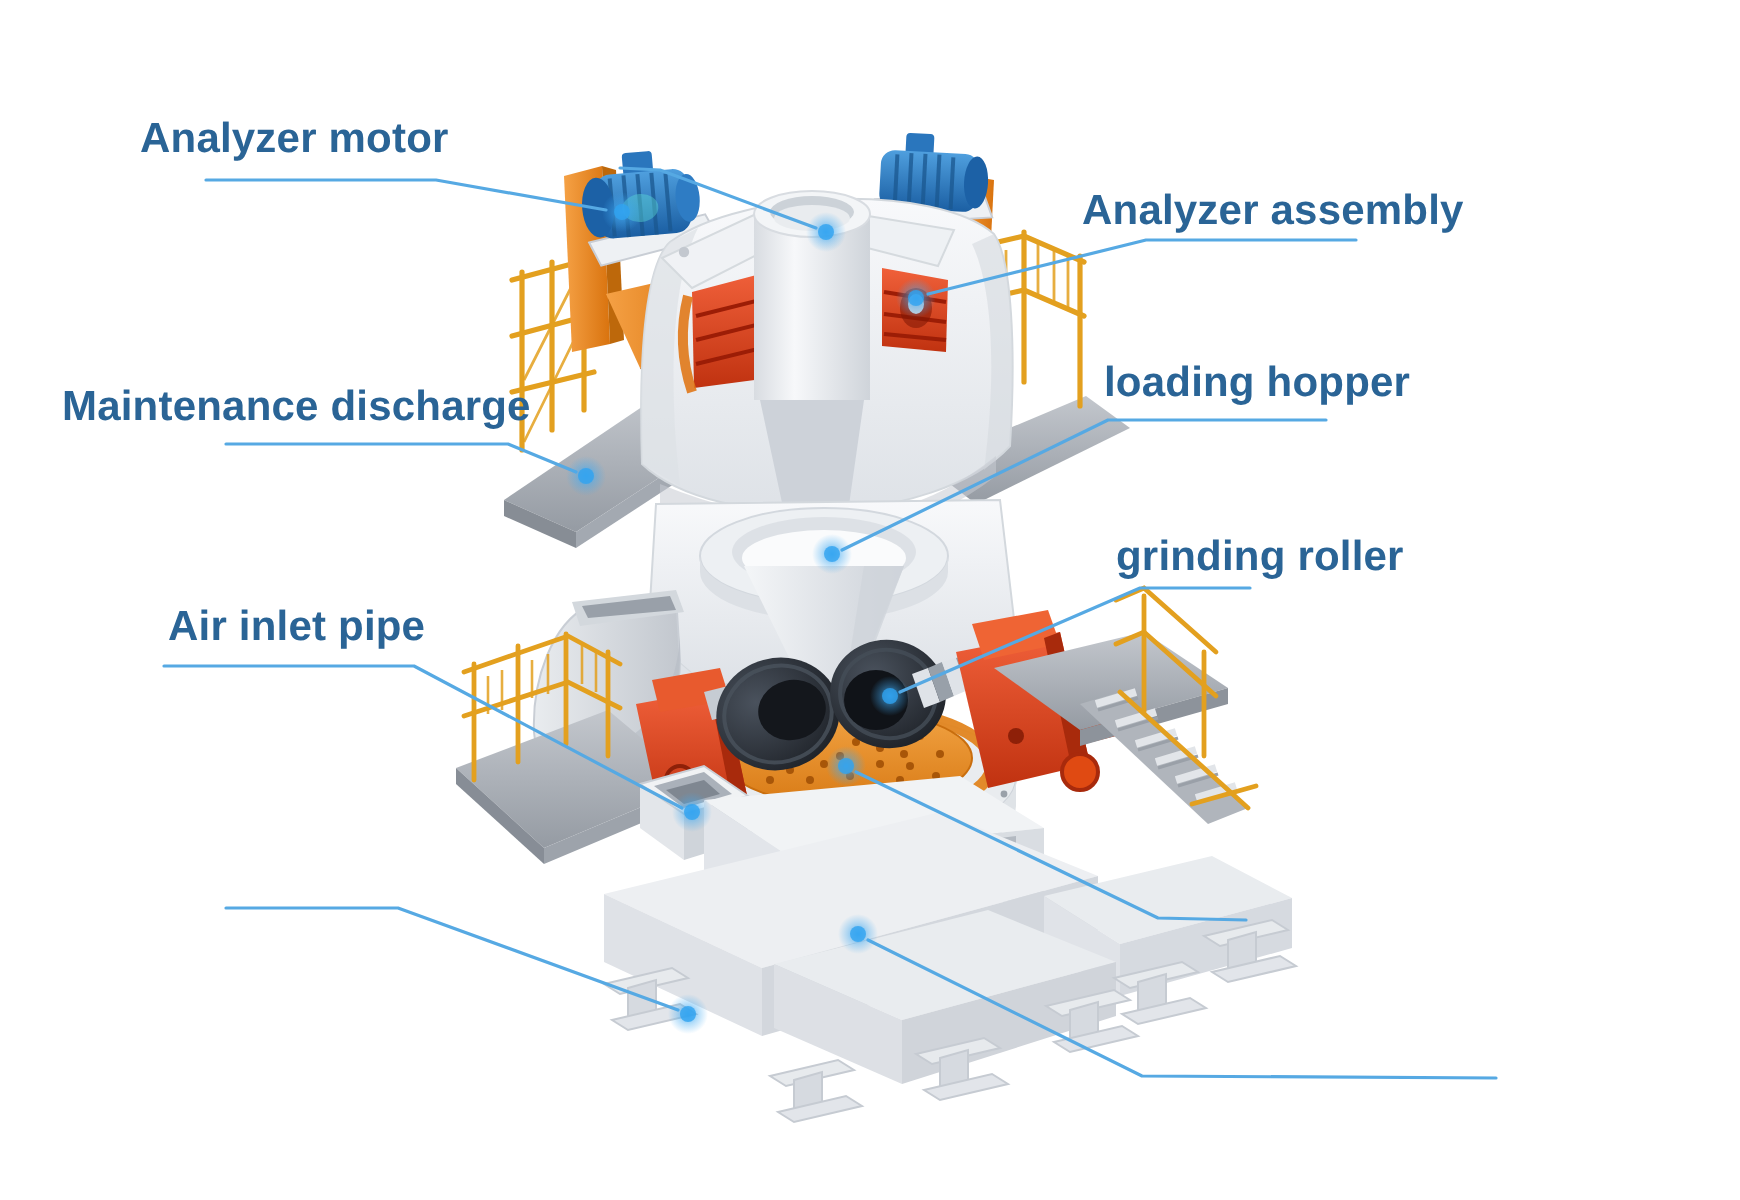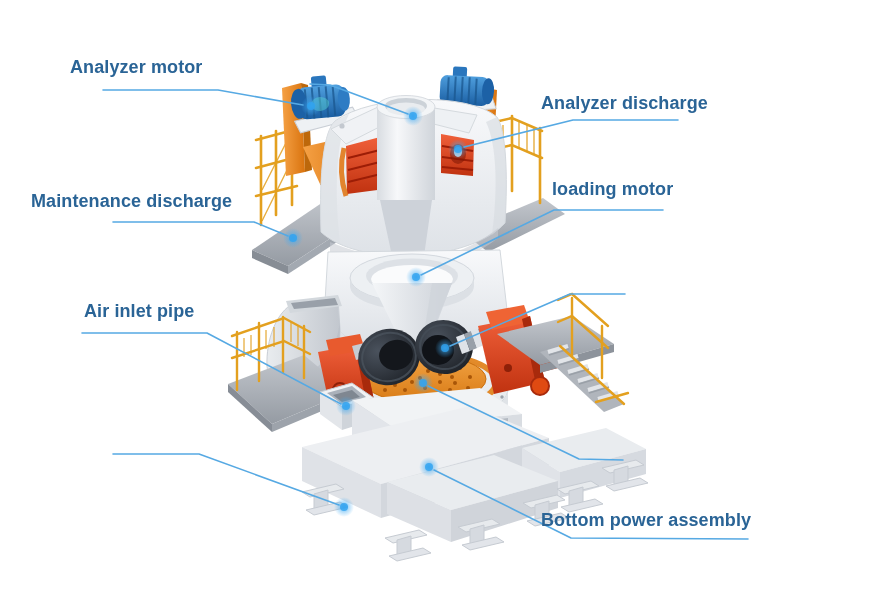--- a/index.html
+++ b/index.html
@@ -1,19 +1,19 @@
 <!DOCTYPE html>
 <html style="--label-text: #2a6496; --leader-line: #56a9e3; --leader-dot: #2fa3f0; --railing-yellow: #e3a01f; --machine-orange: #e8831f; --machine-red: #d9411c; --motor-blue: #2472bd; --millstone-orange: #e88a28; --housing-white: #eef0f3; --platform-gray: #a9afb7;"><head>
 <meta charset="utf-8">
 <style>
   html,body{margin:0;padding:0;background:#ffffff;}
   .stage{position:relative;width:870px;height:600px;background:#ffffff;overflow:hidden;
          font-family:"Liberation Sans",sans-serif;}
   .stage svg.scene{position:absolute;left:0;top:0;}
-  .lbl{position:absolute;color:var(--label-text,#2a6496);font-size:18px;font-weight:700;
+  .lbl{position:absolute;color:var(--label-text,#2a6496);font-size:21px;font-weight:700;
        letter-spacing:.1px;white-space:nowrap;line-height:1.1;}
   .leader{fill:none;stroke:var(--leader-line,#56a9e3);stroke-width:1.6;
           stroke-linecap:round;stroke-linejoin:round;}
   .dot-core{fill:var(--leader-dot,#2fa3f0);opacity:.8;}
   .rail{stroke:var(--railing-yellow,#e3a01f);fill:none;stroke-linecap:round;}
   .railtick{stroke:var(--railing-yellow,#e3a01f);opacity:.85;}
 </style>
 </head>
 <body>
 
@@ -443,19 +443,19 @@
         </g>
     <g>
           <polyline class="leader" points="748,539 571,538 434,470"></polyline>
           <circle class="dot-halo" cx="429" cy="467" r="10" fill="url(#dotGlow)"></circle>
           <circle class="dot-core" cx="429" cy="467" r="4"></circle>
         </g>
   </g>
 </svg>
 
 <div class="lbl" style="left:70px;top:58px">Analyzer motor</div>
-<div class="lbl" style="left:541px;top:94px">Analyzer discharge</div>
+<div class="lbl" style="left:541px;top:94px">Analyzer assembly</div>
 <div class="lbl" style="left:31px;top:192px">Maintenance discharge</div>
-<div class="lbl" style="left:552px;top:180px">loading motor</div>
+<div class="lbl" style="left:552px;top:180px">loading hopper</div>
+<div class="lbl" style="left:558px;top:267px">grinding roller</div>
 <div class="lbl" style="left:84px;top:302px">Air inlet pipe</div>
-<div class="lbl" style="left:541px;top:511px">Bottom power assembly</div>
 
 </div>
 
 </body></html>

